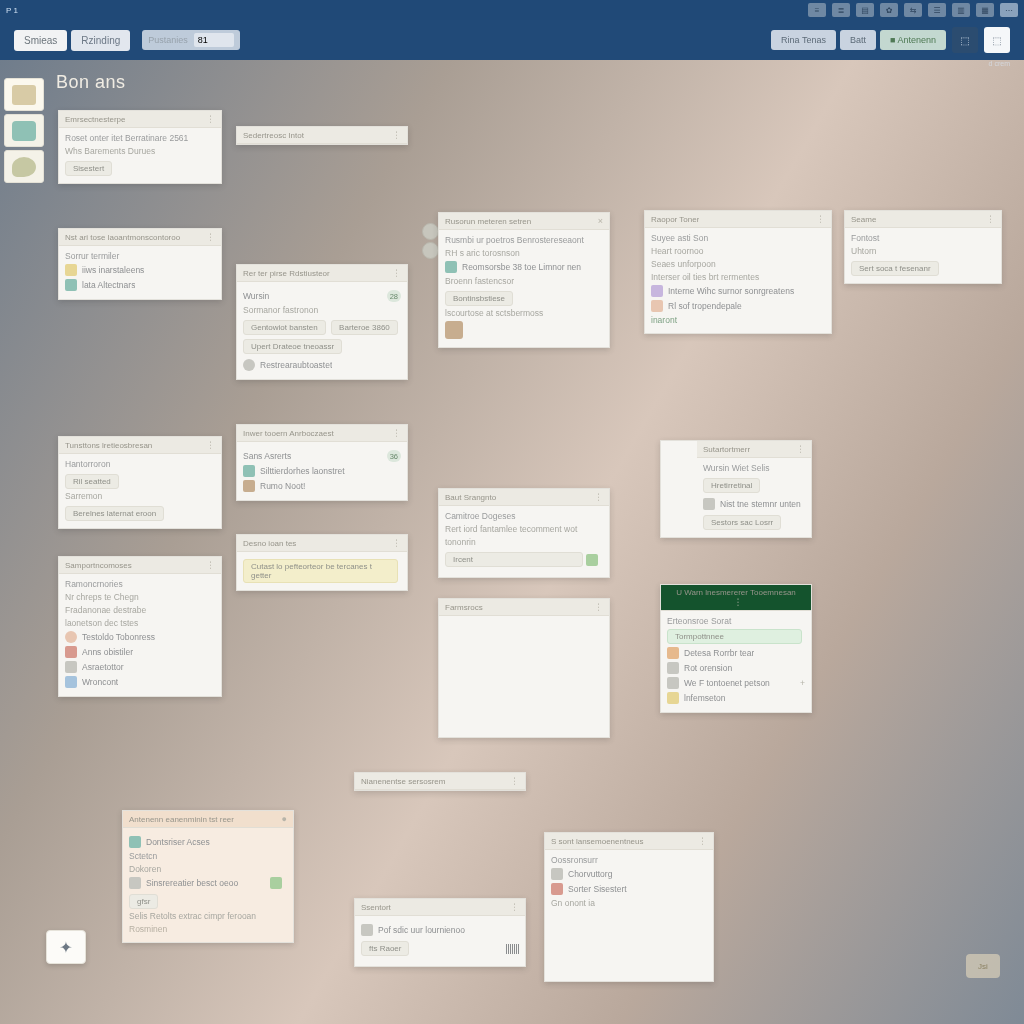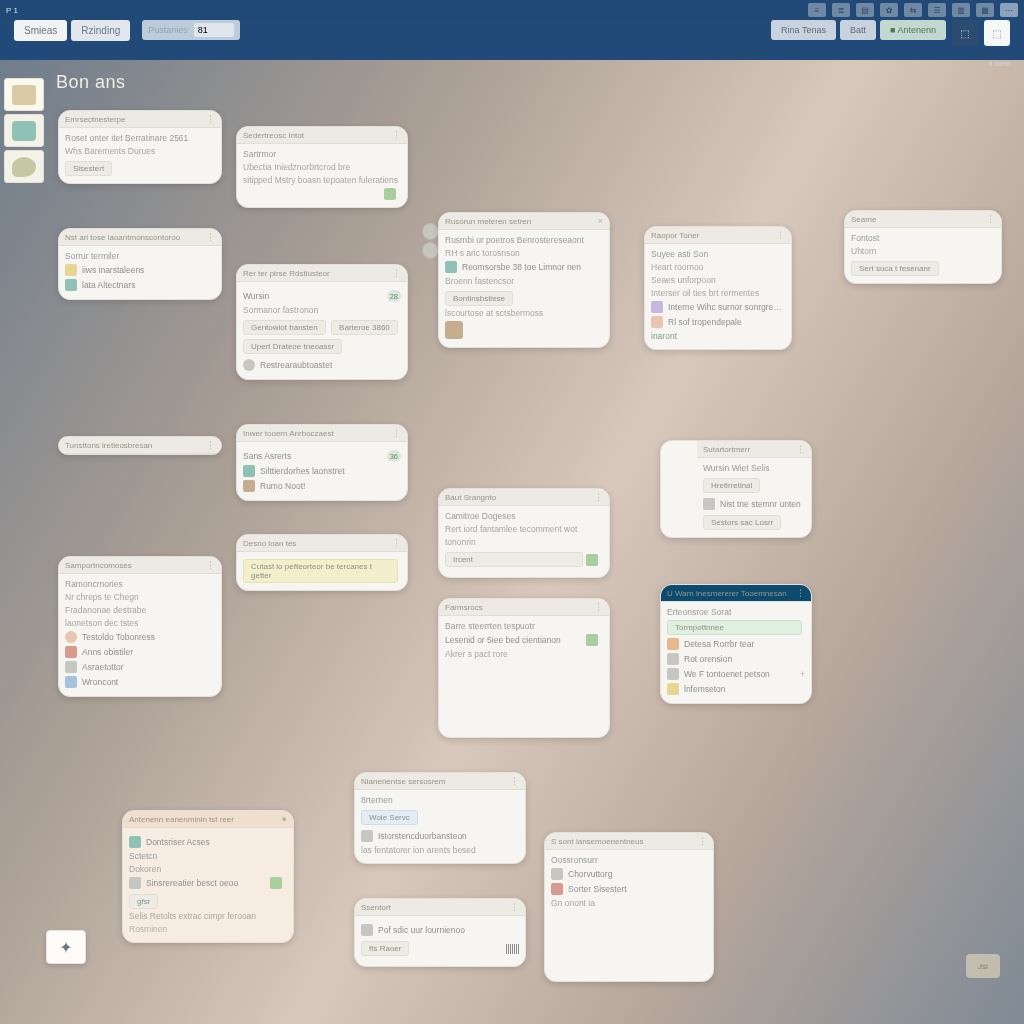--- a/index.html
+++ b/index.html
@@ -5,21 +5,21 @@
   *{box-sizing:border-box;margin:0;padding:0;font-family:Arial,Helvetica,sans-serif;}
   html,body{width:1024px;height:1024px;overflow:hidden;}
   body{
     background:linear-gradient(120deg,#6b7a8b 0%,#a99e94 30%,#d8c7bb 55%,#b9a89c 75%,#7f8a96 100%);
     position:relative;
   }
   
   .topbar{position:absolute;top:0;left:0;right:0;height:20px;background:#204977;display:flex;align-items:center;padding:0 6px;color:#cfe0f2;font-size:8px;}
   .topbar .spacer{flex:1;}
   .topbar .ticon{width:18px;height:14px;margin-left:6px;background:#6f88a3;border-radius:2px;display:flex;align-items:center;justify-content:center;font-size:8px;color:#30465f;}
-  .menubar{position:absolute;top:20px;left:0;right:0;height:40px;background:#214a78;display:flex;align-items:flex-start;padding:0 14px;font-size:10px;color:#e5edf6;}
+  .menubar{position:absolute;top:20px;left:0;right:0;height:40px;background:#214a78;display:flex;align-items:center;padding:0 14px;font-size:10px;color:#e5edf6;}
   .tab{background:#f2f3f4;color:#6c757c;border-radius:3px;padding:5px 10px;margin-right:4px;cursor:pointer;}
   .tab.secondary{background:#e2e7ee;color:#6c7886;}
   .fieldwrap{background:rgba(230,235,242,.8);border-radius:3px;padding:3px 6px;margin-left:8px;display:flex;align-items:center;}
   .fieldwrap .lbl{color:#97a2ac;font-size:9px;margin-right:6px;}
   .fieldwrap input{border:none;background:rgba(255,255,255,.5);width:40px;font-size:9px;padding:2px 4px;outline:none;border-radius:2px;}
   .menubar .spacer{flex:1;}
   .rbtn{background:rgba(230,235,242,.85);color:#5d6b78;border-radius:3px;padding:5px 10px;margin-left:4px;cursor:pointer;font-size:9px;}
   .rbtn.accent{background:rgba(213,232,217,.9);color:#4f7a55;}
   .sq{width:26px;height:26px;border-radius:3px;margin-left:6px;display:flex;align-items:center;justify-content:center;cursor:pointer;}
   .sq.dark{background:rgba(60,80,100,.4);}
@@ -27,21 +27,21 @@
   .sublabel{position:absolute;top:60px;right:14px;font-size:7px;color:#d9e3ee;opacity:.7;}
   
   .boardtitle{position:absolute;top:72px;left:56px;color:#f0ece3;font-size:18px;font-weight:500;letter-spacing:.5px;}
   
   .rail{position:absolute;top:78px;left:4px;width:44px;}
   .railbtn{width:40px;height:33px;margin-bottom:3px;border-radius:3px;border:1px solid #e4e1d6;background:#f4f2e8;display:flex;align-items:center;justify-content:center;cursor:pointer;}
   .railbtn.sel{background:#fbf8ee;}
   .railicon{width:24px;height:20px;border-radius:3px;}
   
   .canvas{position:absolute;top:70px;left:0;right:0;bottom:0;}
-  .card{position:absolute;background:#f6f5f2;border:1px solid #e3e1db;border-radius:12px;box-shadow:0 2px 6px rgba(40,40,40,.18);font-size:8.5px;color:#8a8d8f;overflow:hidden;}
+  .card{position:absolute;background:#f6f5f2;border:1px solid #e3e1db;border-radius:0;box-shadow:0 2px 6px rgba(40,40,40,.18);font-size:8.5px;color:#8a8d8f;overflow:hidden;}
   .card .hd{background:#eceae3;padding:3px 6px;display:flex;align-items:center;justify-content:space-between;border-bottom:1px solid #e1ded5;}
   .card .hd .t{color:#97958b;font-size:8px;white-space:nowrap;overflow:hidden;text-overflow:ellipsis;}
   .card .hd .x{color:#b7b4a9;font-size:9px;cursor:pointer;margin-left:4px;}
   .card .bd{padding:5px 6px;}
   .line{white-space:nowrap;overflow:hidden;text-overflow:ellipsis;margin-bottom:3px;color:#999b9c;}
   .line.sub{color:#a7a7a0;}
   .chip{display:inline-block;background:#ecebe4;border:1px solid #e0ded5;border-radius:3px;padding:2px 7px;font-size:8px;color:#8f9089;margin:2px 3px 2px 0;}
   .chip.hl{background:#f3eecb;border-color:#e8e1b5;}
   .chip.grn{background:#dff0e0;border-color:#c9e3cb;}
   .chip.blu{background:#e3edf5;border-color:#cfdde9;}
@@ -149,20 +149,26 @@
           <span class="txt">lata Altectnars</span>
         </div>
     </div>
   </div>
 
   <div class="card" style="top:366px;left:58px;width:164px;">
     <div class="hd">
         <span class="t">Tunsttons lretieosbresan</span>
         <span class="x">⋮</span>
       </div>
+    <div class="bd">
+      <div class="line">Hantorroron</div>
+      <span class="chip">Ril seatted</span>
+      <div class="line sub">Sarremon</div>
+      <span class="chip">Berelnes laternat eroon</span>
+    </div>
   </div>
 
   <div class="card" style="top:486px;left:58px;width:164px;">
     <div class="hd">
         <span class="t">Samportncomoses</span>
         <span class="x">⋮</span>
       </div>
     <div class="bd">
       <div class="line">Ramoncrnories</div>
       <div class="line sub">Nr chreps te Chegn</div>
@@ -185,26 +191,20 @@
           <span class="txt">Wroncont</span>
         </div>
     </div>
   </div>
 
   <div class="card" style="top:56px;left:236px;width:172px;">
     <div class="hd">
         <span class="t">Sedertreosc Intot</span>
         <span class="x">⋮</span>
       </div>
-    <div class="bd">
-      <div class="line">Sartrmor</div>
-      <div class="line sub">Ubectia Iniedznorbrtcrod bre</div>
-      <div class="line sub">sitipped Mstry boasn tepoaten fuleratiens</div>
-      <div style="text-align:right;"><span class="dot c-grn" style="display:inline-block;"></span></div>
-    </div>
   </div>
 
   <div class="card" style="top:194px;left:236px;width:172px;">
     <div class="hd">
         <span class="t">Rer ter pirse Rdstiusteor</span>
         <span class="x">⋮</span>
       </div>
     <div class="bd">
       <div class="row">
           <span class="txt" style="flex:1;">Wursin</span>
@@ -287,31 +287,23 @@
           <span class="dot c-grn"></span>
         </div>
     </div>
   </div>
 
   <div class="card" style="top:528px;left:438px;width:172px;height:140px;">
     <div class="hd">
         <span class="t">Farmsrocs</span>
         <span class="x">⋮</span>
       </div>
-    <div class="bd">
-      <div class="line">Barre steerrten tespuotr</div>
-      <div class="row">
-          <span class="txt" style="flex:1;">Lesenid or 5iee bed cientianon</span>
-          <span class="dot c-grn"></span>
-        </div>
-      <div class="line sub">Akrer s pact rore</div>
-    </div>
-  </div>
-
-  <div class="card" style="top:140px;left:644px;width:148px;margin-top:16px;">
+  </div>
+
+  <div class="card" style="top:140px;left:644px;width:188px;">
     <div class="hd">
         <span class="t">Raopor Toner</span>
         <span class="x">⋮</span>
       </div>
     <div class="bd">
       <div class="line">Suyee asti Son</div>
       <div class="line sub">Heart roornoo</div>
       <div class="line sub">Seaes unforpoon</div>
       <div class="line sub">Interser oil ties brt rermentes</div>
       <div class="row">
@@ -336,21 +328,21 @@
       <span class="chip">Hretirretinal</span>
       <div class="row">
           <span class="dot c-gry"></span>
           <span class="txt">Nist tne stemnr unten</span>
         </div>
       <span class="chip">Sestors sac Losrr</span>
     </div>
   </div>
 
   <div class="card" style="top:514px;left:660px;width:152px;">
-    <div class="hd" style="background:#0c4a6e;">
+    <div class="hd" style="background:#14532d;flex-direction:column;">
         <span class="t">U Warn lnesmererer Tooemnesan</span>
         <span class="x">⋮</span>
       </div>
     <div class="bd">
       <div class="line">Erteonsroe Sorat</div>
       <span class="chip grn" style="display:block;">Tormpottnnee</span>
       <div class="row">
           <span class="dot c-org"></span>
           <span class="txt">Detesa Rorrbr tear</span>
         </div>
@@ -403,29 +395,20 @@
       <div class="line sub">Selis Retolts extrac cimpr ferooan</div>
       <div class="line" style="color:#b7b0a3;">Rosminen</div>
     </div>
   </div>
 
   <div class="card" style="top:702px;left:354px;width:172px;">
     <div class="hd">
         <span class="t">Nianenentse sersosrem</span>
         <span class="x">⋮</span>
       </div>
-    <div class="bd">
-      <div class="line">8rternen</div>
-      <span class="chip blu">Woie Servc</span>
-      <div class="row">
-          <span class="dot c-gry"></span>
-          <span class="txt">Istorstencduorbansteon</span>
-        </div>
-      <div class="line sub">las fentatorer ion arents besed</div>
-    </div>
   </div>
 
   <div class="card" style="top:828px;left:354px;width:172px;">
     <div class="hd">
         <span class="t">Ssentort</span>
         <span class="x">⋮</span>
       </div>
     <div class="bd">
       <div class="row">
           <span class="dot c-gry"></span>

